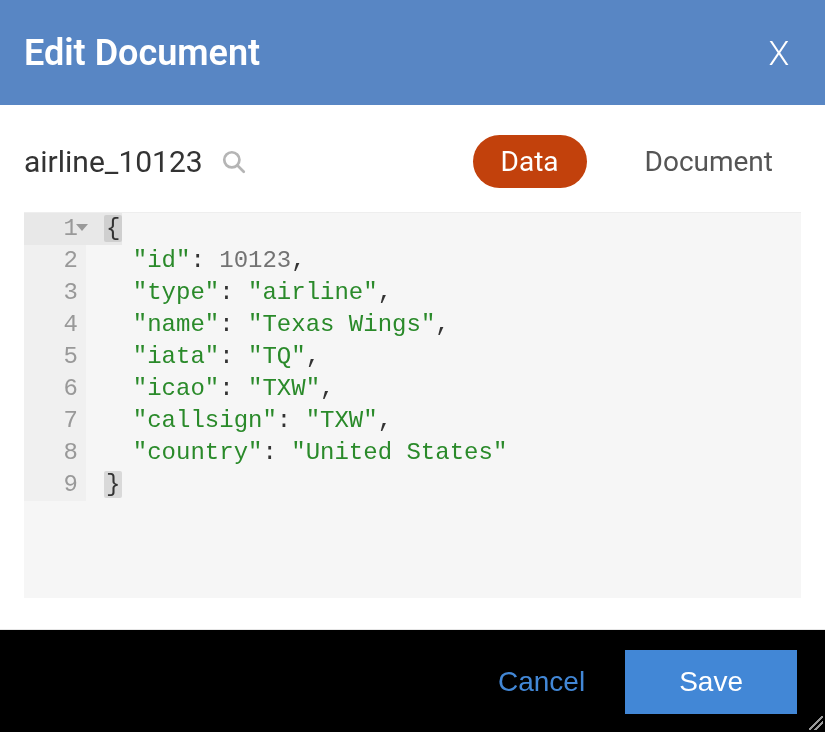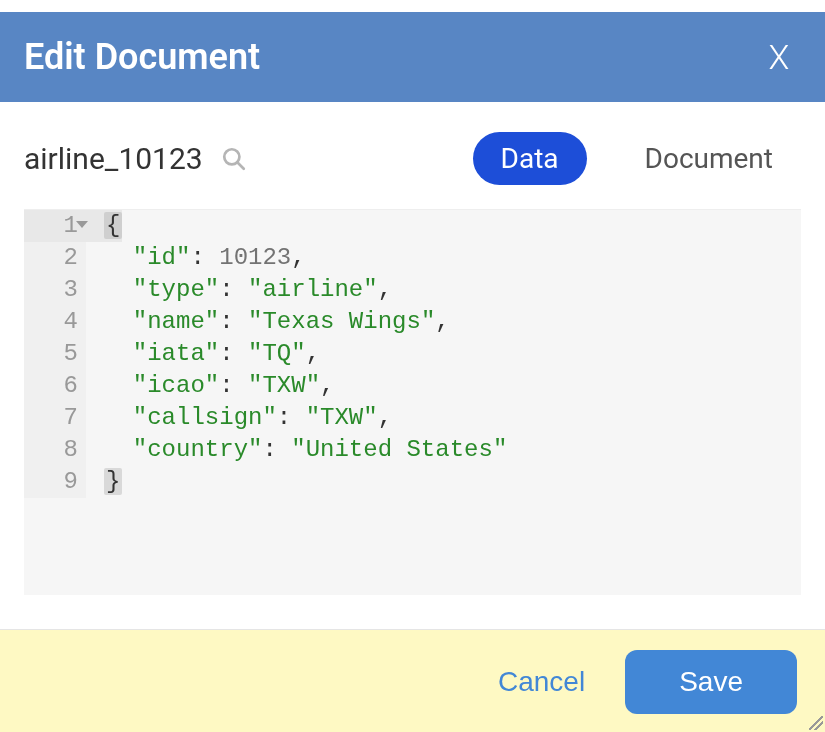--- a/index.html
+++ b/index.html
@@ -14,22 +14,21 @@
       background: #fff;
       overflow: hidden;
     }
     .modal-header {
       background: #5886C4;
       color: #fff;
       display: flex;
       align-items: center;
       justify-content: space-between;
       padding: 18px 28px 18px 24px;
-      height: 90px;
-      margin-top: 12px;
+      height: 105px;
     }
     .modal-title {
       font-size: 36px;
       font-weight: 600;
     }
     .close-x {
       font-size: 34px;
       font-weight: 300;
       cursor: pointer;
       line-height: 1;
@@ -63,21 +62,21 @@
       gap: 30px;
     }
     .tab {
       font-size: 28px;
       color: #555;
       cursor: pointer;
       padding: 10px 28px;
       border-radius: 999px;
     }
     .tab.active {
-      background: #1d4ed8;
+      background: #c2410c;
       color: #fff;
     }
     .editor-wrap {
       margin: 0 24px;
       background: #f6f6f6;
       border-top: 1px solid #eee;
       height: 386px;
       font-family: "SFMono-Regular", Consolas, "Liberation Mono", Menlo, monospace;
       font-size: 24px;
       line-height: 32px;
@@ -125,36 +124,36 @@
       position: absolute;
       bottom: 0;
       left: 0;
       right: 0;
       border-top: 1px solid #e5e5e5;
       padding: 20px 28px 18px 28px;
       display: flex;
       justify-content: flex-end;
       align-items: center;
       gap: 40px;
-      background: #fef9c3;
+      background: #000000;
     }
     .btn-cancel {
       font-size: 28px;
       color: #4287d6;
       cursor: pointer;
       background: none;
       border: none;
     }
     .btn-save {
       font-size: 28px;
       background: #4287d6;
       color: #fff;
       border: none;
       padding: 16px 54px;
-      border-radius: 12px;
+      border-radius: 0;
       cursor: pointer;
     }
     .resize-handle {
       position: absolute;
       right: 2px;
       bottom: 2px;
       width: 14px;
       height: 14px;
       cursor: nwse-resize;
     }

